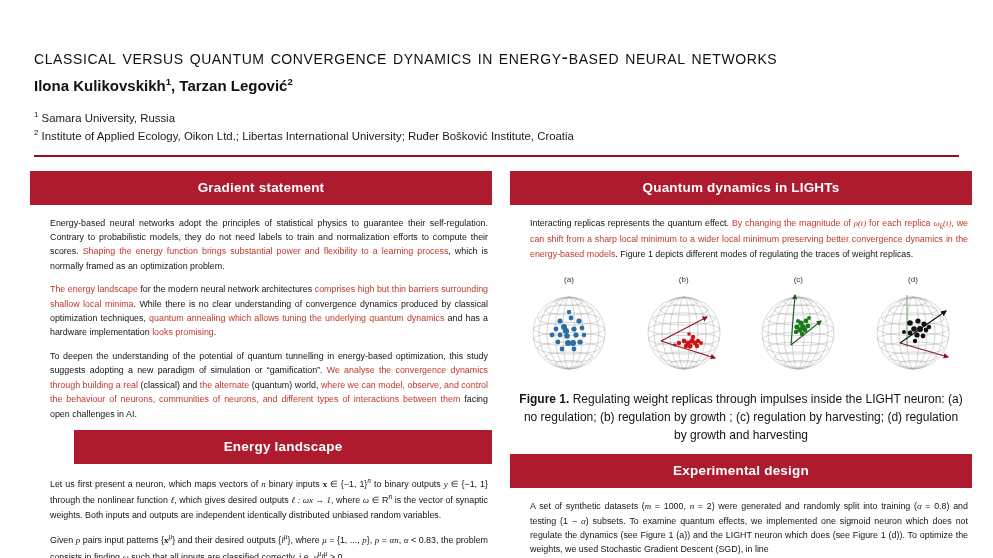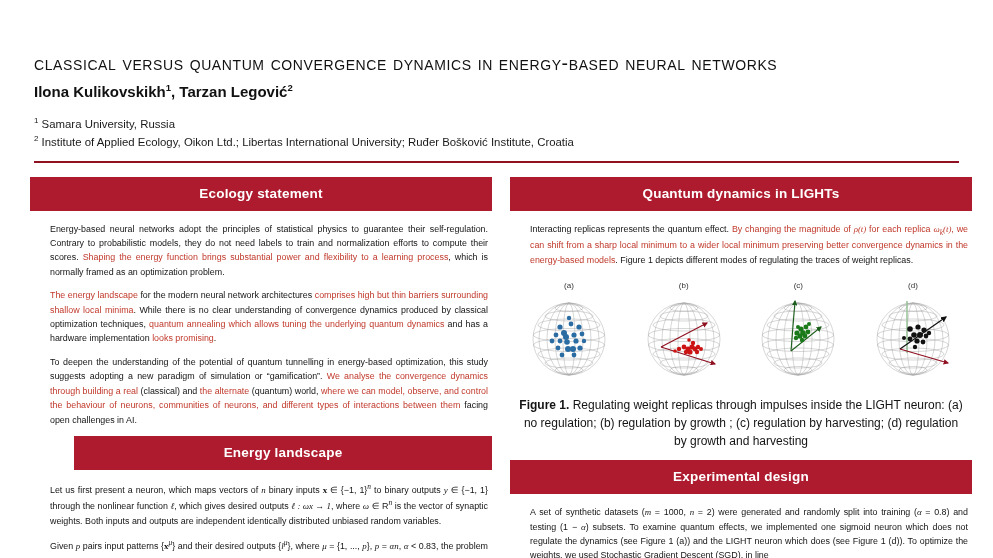--- a/index.html
+++ b/index.html
@@ -13,21 +13,21 @@
     overflow: hidden;
     font-family: "Liberation Sans", sans-serif;
     color: #1a1a1a;
     position: relative;
   }
   .poster {
     width: 993px;
     height: 558px;
     position: relative;
     box-sizing: border-box;
-    padding: 16px 22px;
+    padding: 10px 22px;
   }
 
   
   .header {
     padding: 34px 12px 0 12px;
   }
   .title {
     font-size: 19.5px;
     letter-spacing: 0.6px;
     line-height: 1.42;
@@ -124,21 +124,21 @@
       <div><sup>1</sup><span> Samara University, Russia</span></div>
       <div><sup>2</sup><span> Institute of Applied Ecology, Oikon Ltd.; Libertas International University; Ruđer Bošković Institute, Croatia</span></div>
     </div>
     <div class="hrule"></div>
   </div>
 
   <div class="columns">
 
     <div class="col">
 
-      <div class="banner">Ecology statement</div>
+      <div class="banner">Gradient statement</div>
 
       <div class="body-text">
         <p><span>Energy-based neural networks adopt the principles of statistical physics to guarantee their self-regulation. Contrary to probabilistic models, they do not need labels to train and normalization efforts to compute their scores. </span><span class="hl">Shaping the energy function brings substantial power and flexibility to a learning process</span><span>, which is normally framed as an optimization problem.</span></p>
 
         <p><span class="hl">The energy landscape</span><span> for the modern neural network architectures </span><span class="hl">comprises high but thin barriers surrounding shallow local minima</span><span>. While there is no clear understanding of convergence dynamics produced by classical optimization techniques, </span><span class="hl">quantum annealing which allows tuning the underlying quantum dynamics</span><span> and has a hardware implementation </span><span class="hl">looks promising</span><span>.</span></p>
 
         <p><span>To deepen the understanding of the potential of quantum tunnelling in energy-based optimization, this study suggests adopting a new paradigm of simulation or “gamification”. </span><span class="hl">We analyse the convergence dynamics through building a real</span><span> (classical) and </span><span class="hl">the alternate</span><span> (quantum) world, </span><span class="hl">where we can model, observe, and control the behaviour of neurons, communities of neurons, and different types of interactions between them</span><span> facing open challenges in AI.</span></p>
       </div>
 
       <div class="banner" style="margin-top:6px;margin-left:44px;">Energy landscape</div>

